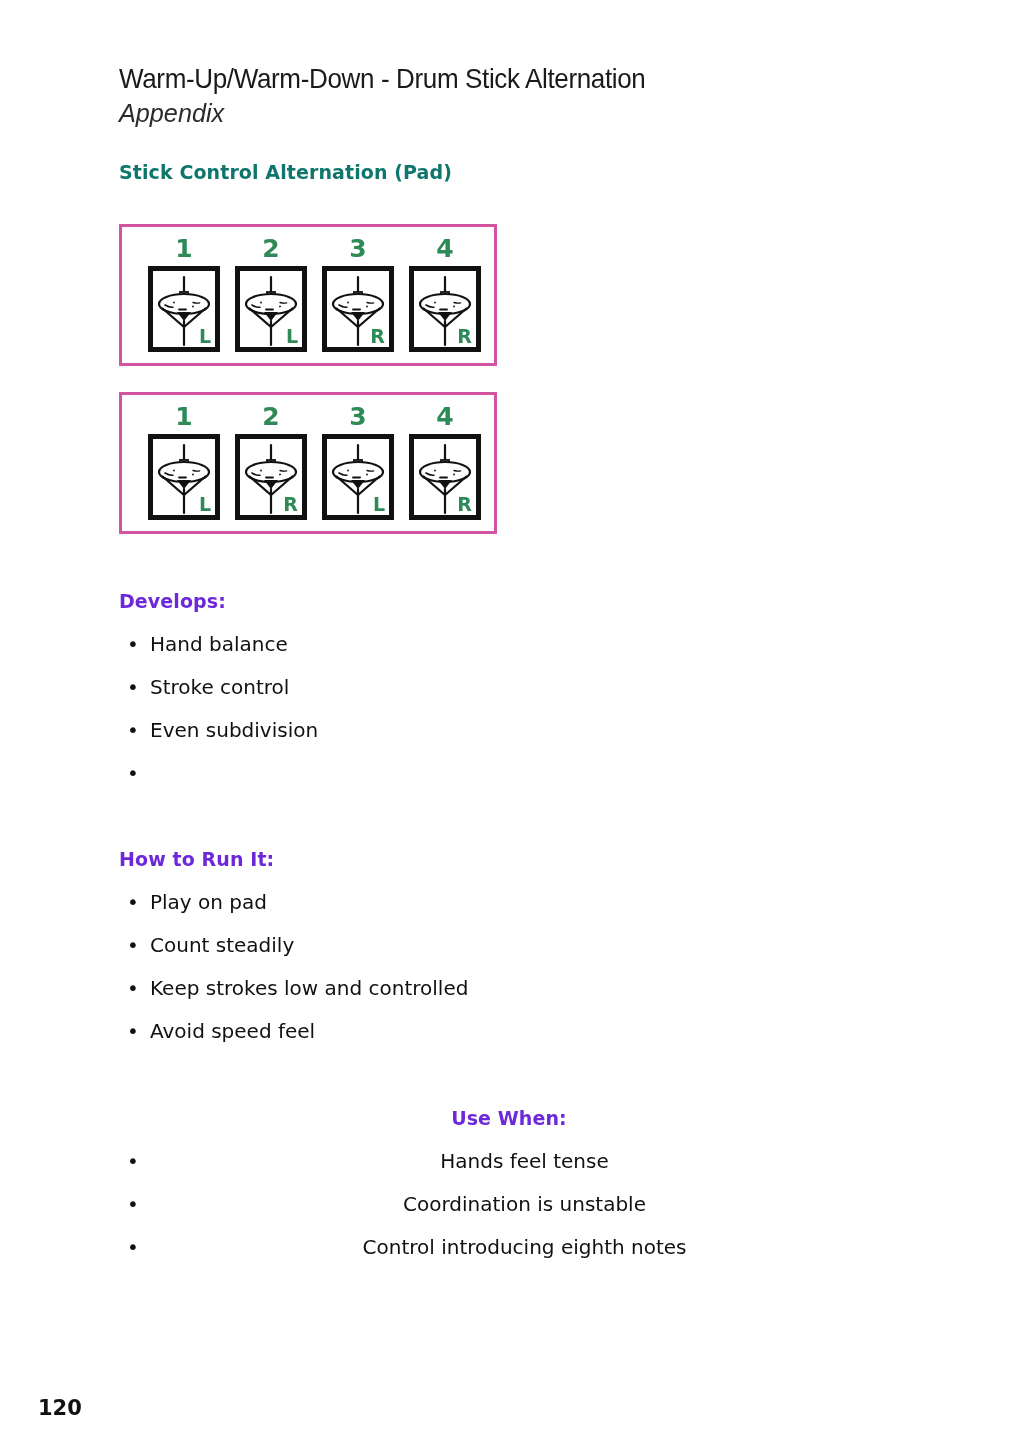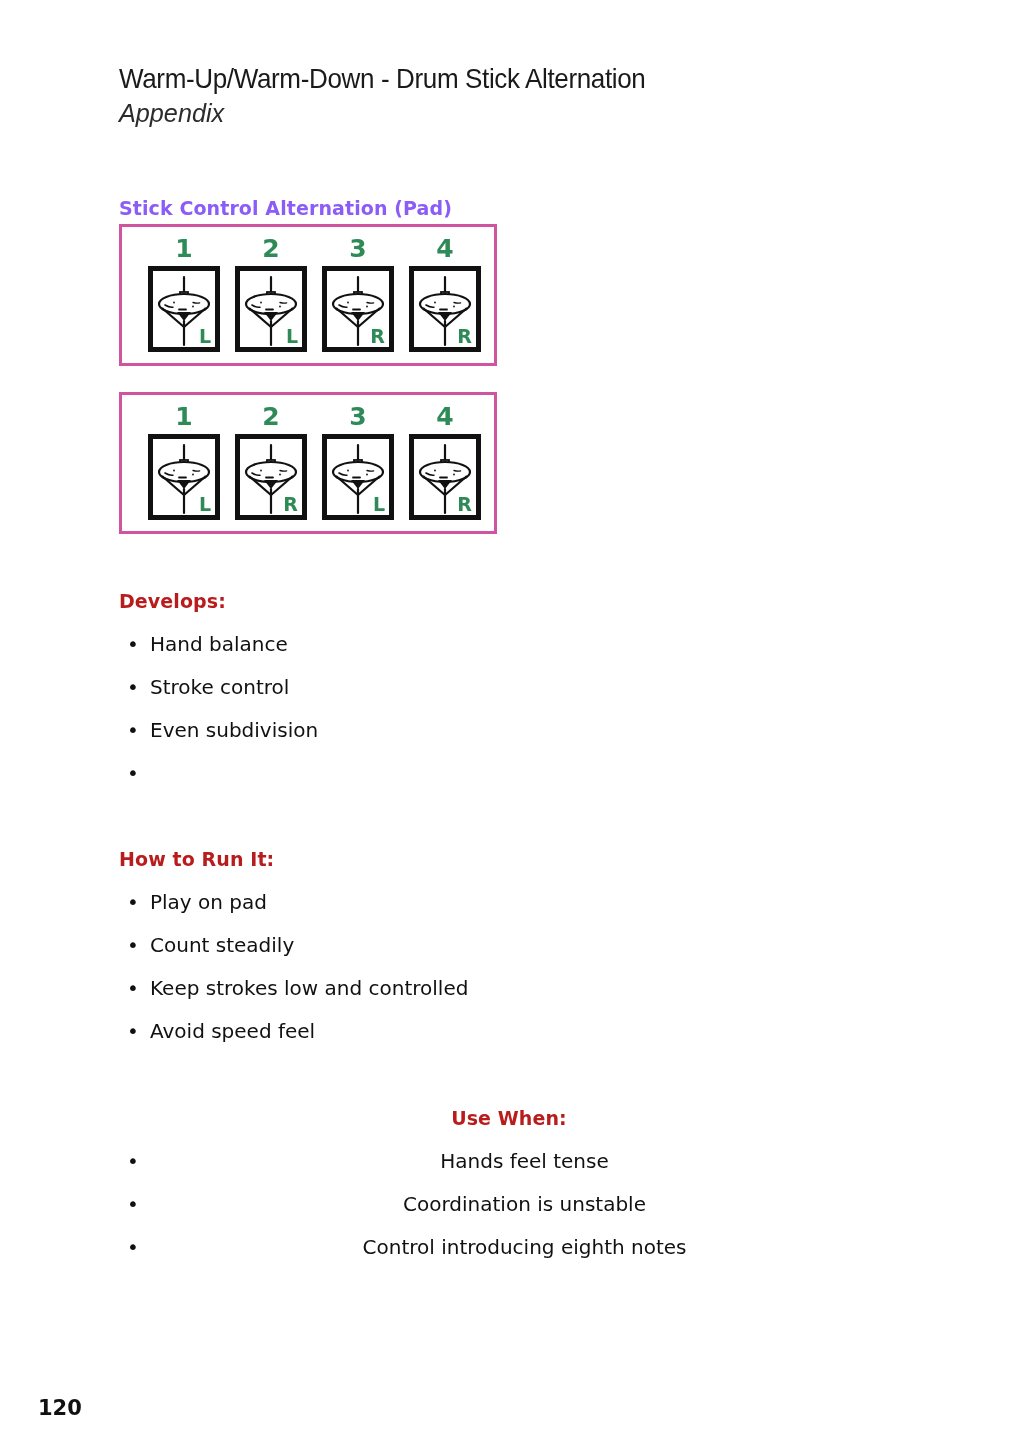--- a/index.html
+++ b/index.html
@@ -52,22 +52,21 @@
     transform-origin: left center;
   }
 
   
   .section-title {
     position: absolute;
     left: 119px;
     font-size: 19px;
     font-weight: bold;
     letter-spacing: 0.1px;
-    color: #8b5cf6;
-    margin-top: 36px;
+    color: #0f766e;
   }
   #pattern-title { top: 161px; }
 
   
   .pattern-block {
     position: absolute;
     left: 119px;
     width: 378px;
     box-sizing: border-box;
     border: 3px solid #d154a0;
@@ -135,21 +134,21 @@
     width: 780px;
   }
   #section-develops { top: 590px; }
   #section-howto    { top: 848px; }
   #section-usewhen  { top: 1107px; text-align: center; }
 
   .content-heading {
     font-size: 19px;
     font-weight: bold;
     letter-spacing: 0.1px;
-    color: #b91c1c;
+    color: #6d28d9;
     margin: 0 0 11px 0;
   }
 
   .bullet-list {
     list-style: none;
     margin: 0;
     padding: 0;
   }
   .bullet-item {
     position: relative;

